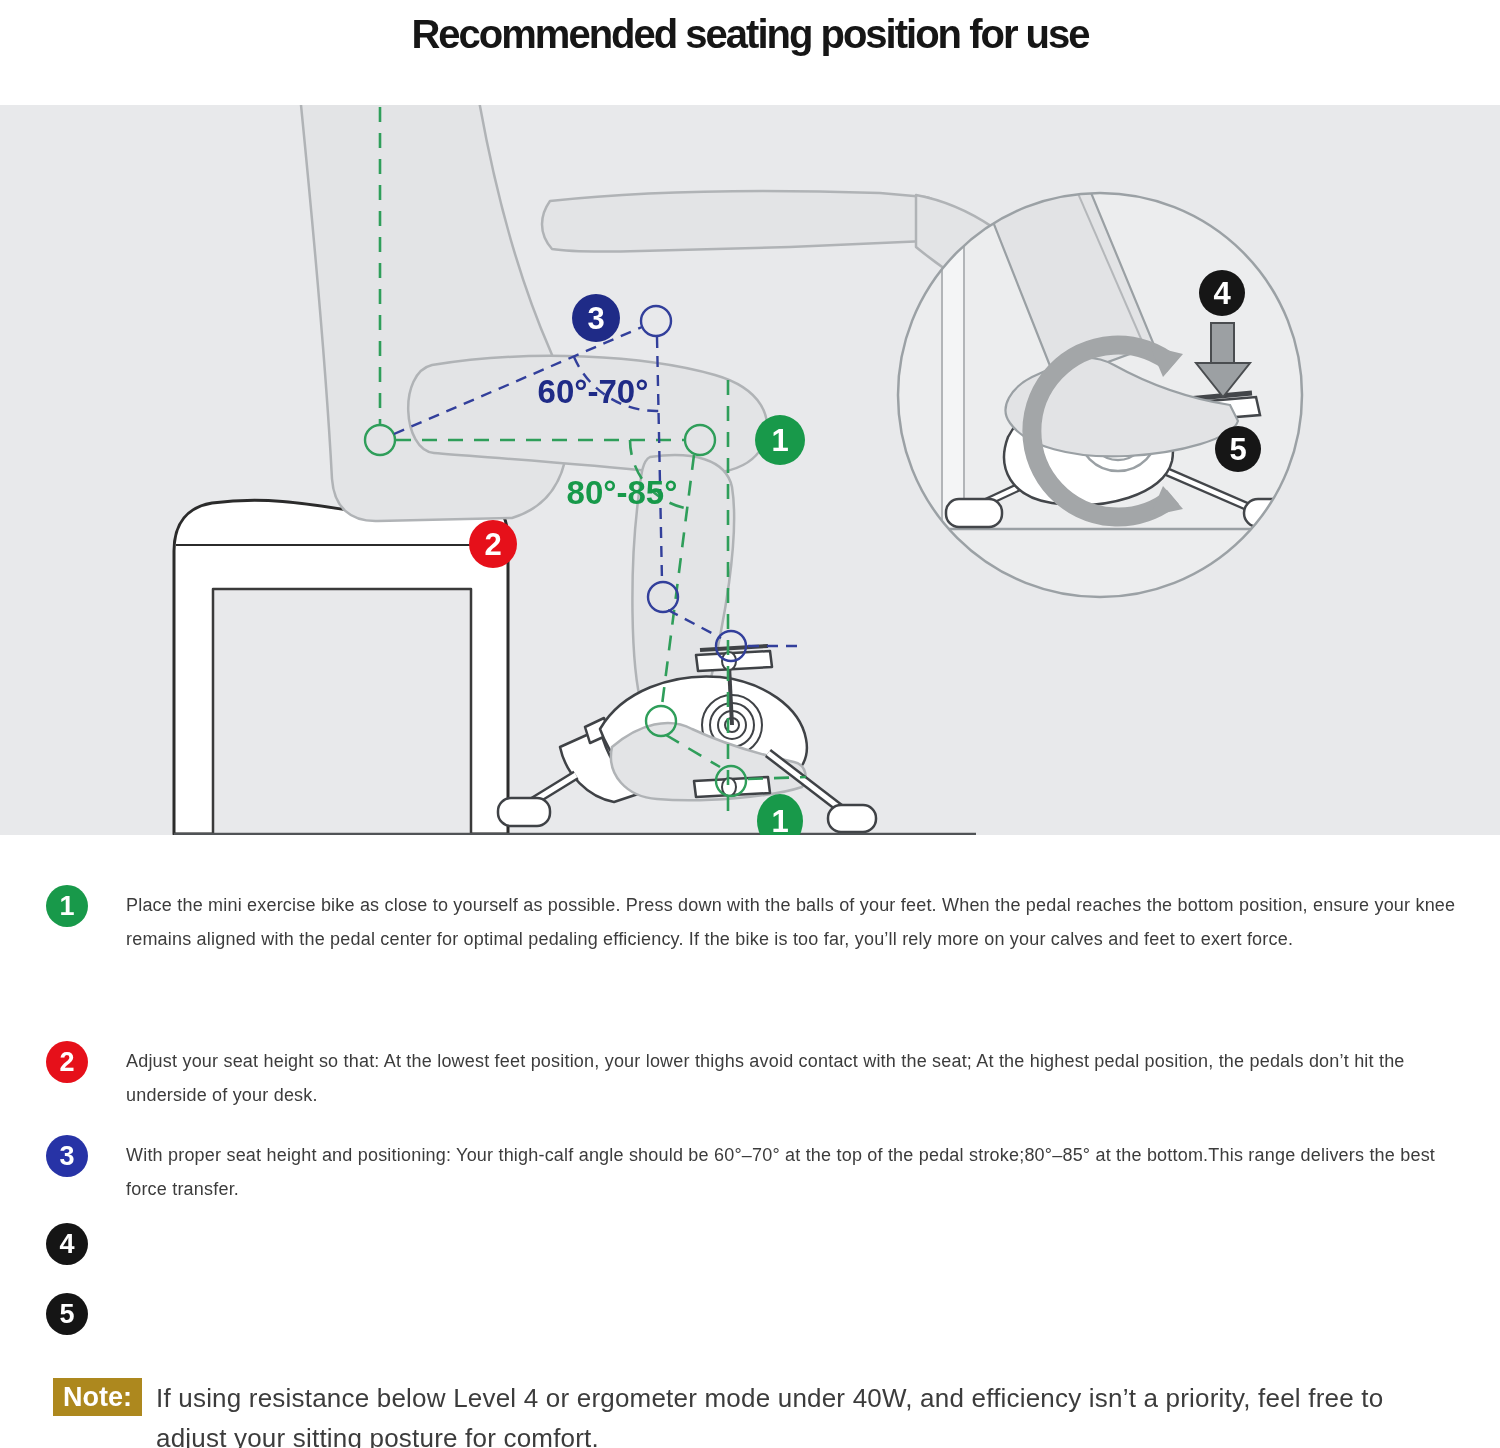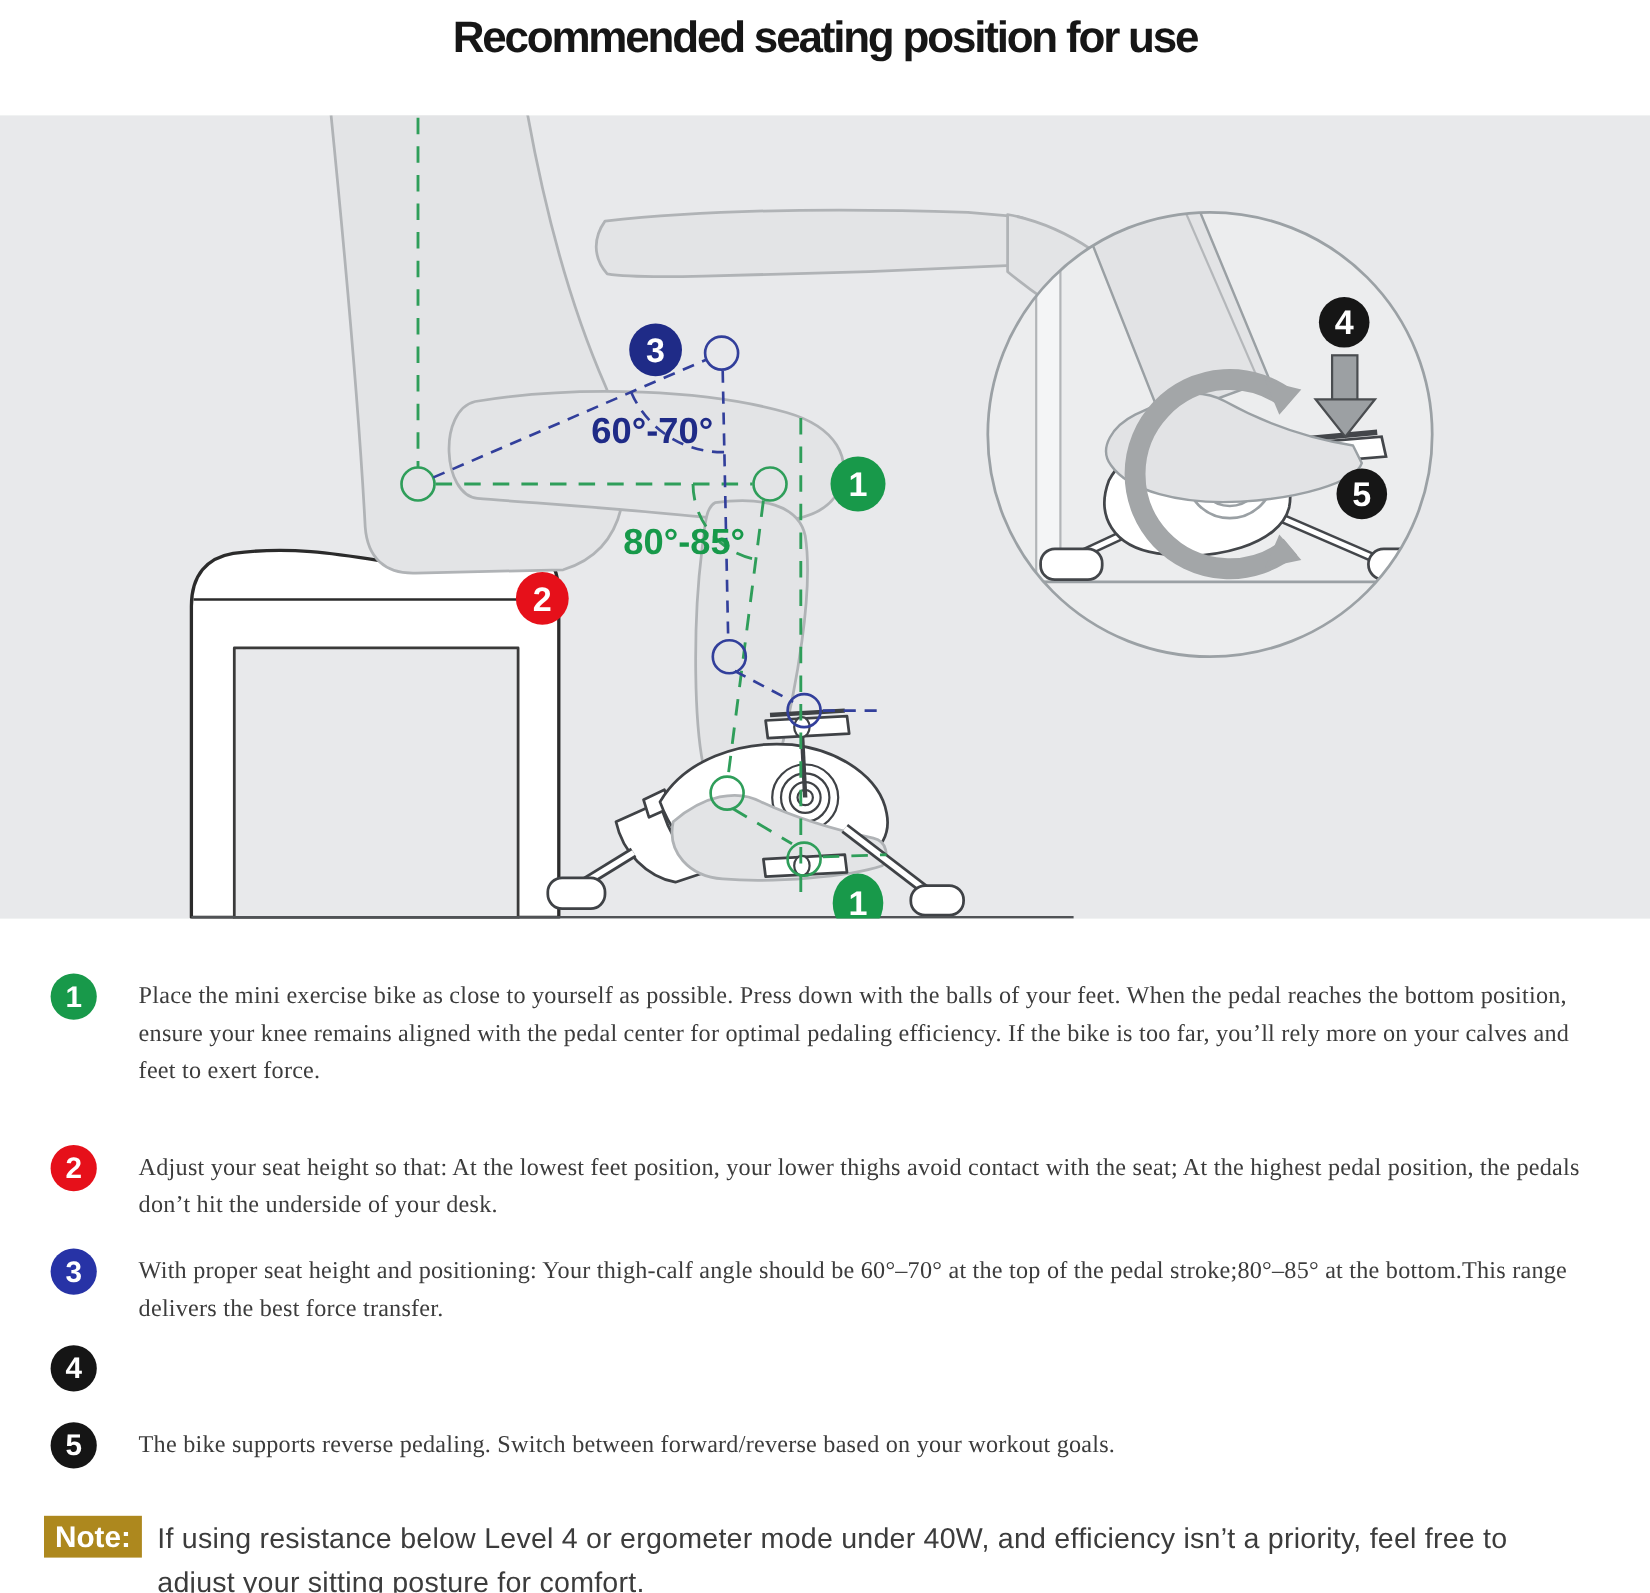--- a/index.html
+++ b/index.html
@@ -28,30 +28,29 @@
     color:#ffffff; font-weight:700; font-size:27px;
     display:flex; align-items:center; justify-content:center;
     margin-right:38px; margin-top:-3px;
   }
   .badge.c1 { background:#18994a; }
   .badge.c2 { background:#e6101a; }
   .badge.c3 { background:#2733a6; }
   .badge.c4 { background:#151515; }
   .badge.c5 { background:#151515; }
   .instr-text {
-    width:1330px; font-size:22px; line-height:34px; color:#3c3c3c;
+    width:1330px; font-size:18px; line-height:34px; color:#3c3c3c;
     letter-spacing:0.2px;
-    font-family:Liberation Serif, serif;
   }
   .note-row {
     position:absolute; left:40px; top:1378px; display:flex; align-items:flex-start;
   }
   .note-label {
     flex:0 0 auto; background:#ad881e; color:#ffffff; font-weight:700;
-    font-size:27px; line-height:34px; padding:2px 10px; margin-right:14px;
+    font-size:27px; line-height:34px; padding:2px 10px; margin-right:14px;margin-left:13px;
   }
   .note-text {
     width:1290px; font-size:26px; line-height:40px; color:#3c3c3c;
     letter-spacing:0.2px;
   }
   svg text { font-family:"Liberation Sans", sans-serif; }
   .svg-badge-num { fill:#ffffff; font-size:31px; font-weight:700; }
   .angle-label-navy { fill:#1f2b87; font-size:33px; font-weight:600; }
   .angle-label-green { fill:#17994a; font-size:33px; font-weight:600; }
 </style>
@@ -219,19 +218,18 @@
 </div>
 <div class="instr-item" style="top:1138px;">
   <div class="badge c3">3</div>
   <div class="instr-text">With proper seat height and positioning: Your thigh-calf angle should be 60°–70° at the top of the pedal stroke;80°–85° at the bottom.This range delivers the best force transfer.</div>
 </div>
 <div class="instr-item" style="top:1226px;">
   <div class="badge c4">4</div>
 </div>
 <div class="instr-item" style="top:1296px;">
   <div class="badge c5">5</div>
-  <div class="instr-text">The bike supports reverse pedaling. Switch between forward/reverse based on your workout goals.</div>
 </div>
 
 <div class="note-row">
   <span class="note-label">Note:</span>
   <span class="note-text">If using resistance below Level 4 or ergometer mode under 40W, and efficiency isn’t a priority, feel free to adjust your sitting posture for comfort.</span>
 </div>
 
 </body></html>

